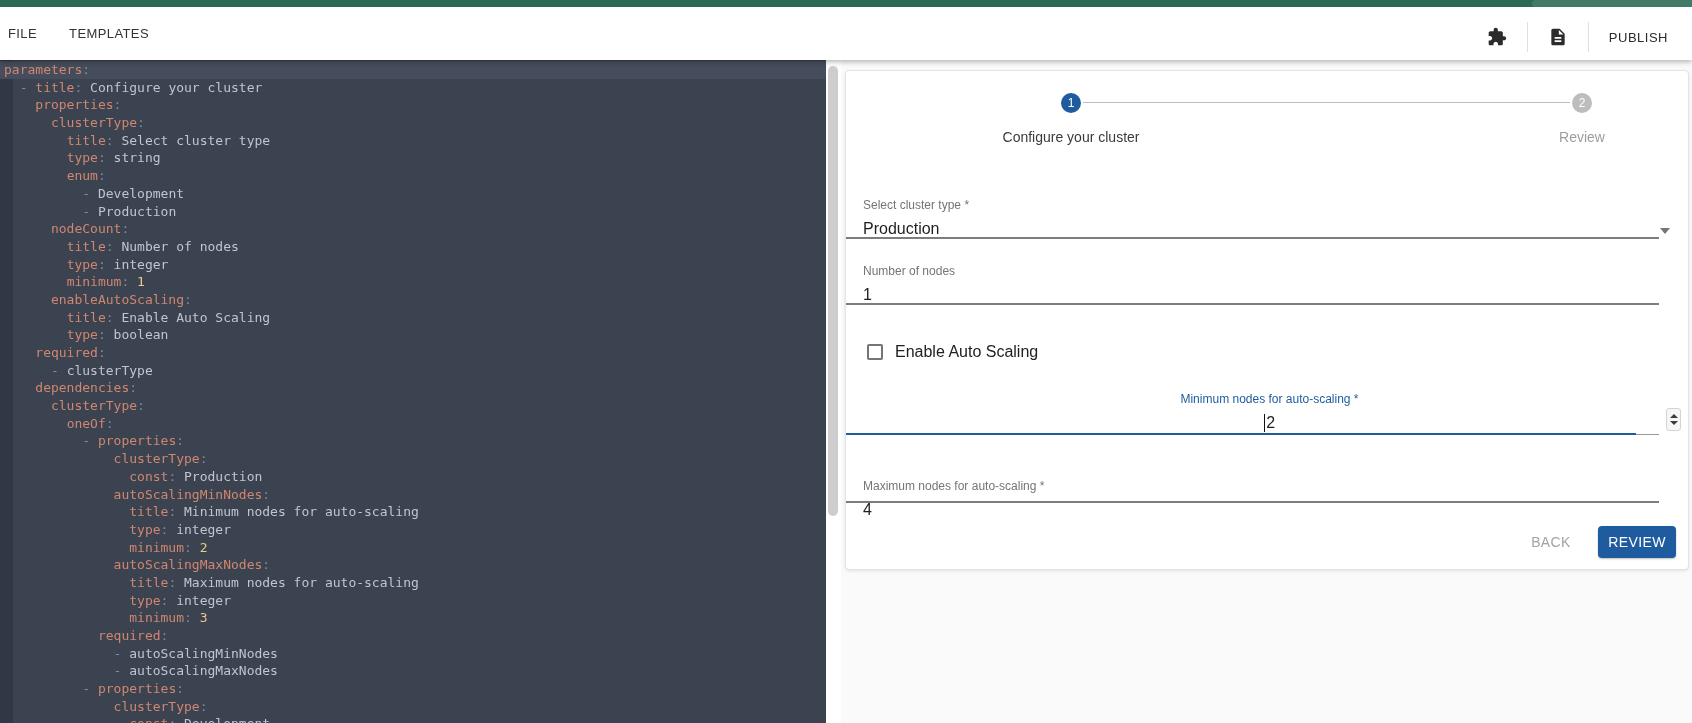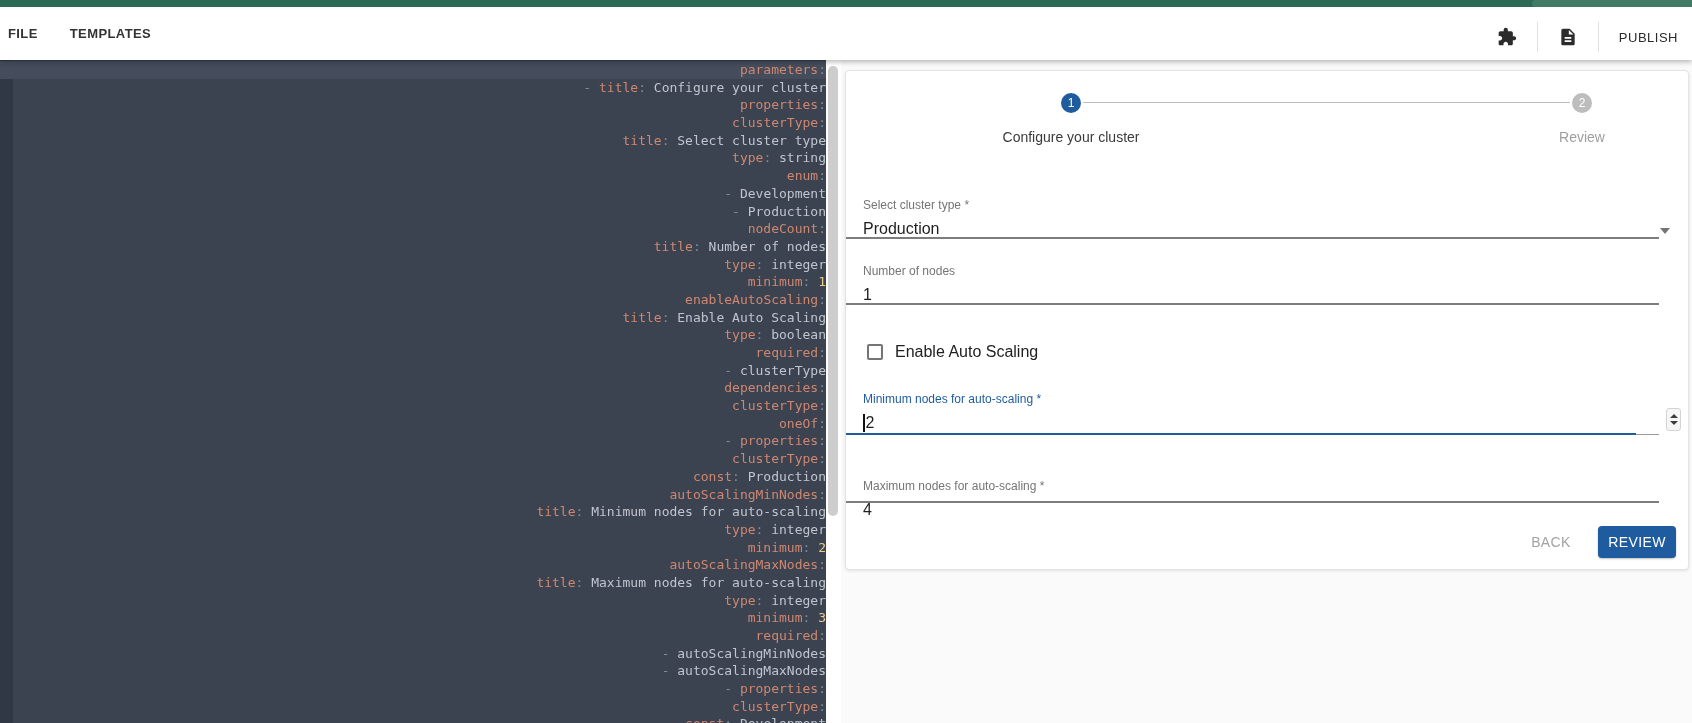--- a/index.html
+++ b/index.html
@@ -7,38 +7,38 @@
   .screen { position:relative; width:1692px; height:723px; overflow:hidden; background:#fafafa; }
 
   
   .topbar { position:absolute; left:0; top:0; width:1692px; height:60px; background:#fff;
             box-shadow:0 2px 5px rgba(0,0,0,.28); z-index:30; }
   .green-strip { position:absolute; left:0; top:0; width:1692px; height:7px; background:#2c6a56; }
   .green-strip-accent { position:absolute; right:0; top:0; width:160px; height:7px; background:#417a65;
             border-radius:8px 0 0 8px; }
   .menu-row { position:absolute; left:0; top:7px; width:1692px; height:53px; display:flex; align-items:center; }
   .menu-item { font-size:13px; letter-spacing:.4px; color:#333; background:none; border:none;
-            font-family:"Liberation Sans",sans-serif; cursor:pointer; padding:10px 0;font-weight:bold; }
+            font-family:"Liberation Sans",sans-serif; cursor:pointer; padding:10px 0; }
   .menu-item.file { margin-left:8px; }
   .menu-item.templates { margin-left:32px; }
-  .topbar-right { position:absolute; right:8px; top:7px; height:60px; display:flex; align-items:center; }
+  .topbar-right { position:absolute; right:18px; top:7px; height:60px; display:flex; align-items:center; }
   .icon-btn { width:40px; height:40px; border:none; background:none; display:flex; align-items:center;
             justify-content:center; cursor:pointer; }
   .icon-btn svg { width:20px; height:20px; fill:#2b2b2b; }
   .v-div { width:1px; height:30px; background:#e0e0e0; margin:0 10px; }
   .publish-btn { font-size:13px; letter-spacing:.5px; color:#2b2b2b; background:none; border:none;
             font-family:"Liberation Sans",sans-serif; cursor:pointer; padding:10px 6px; margin-left:4px; }
 
   
   .editor { position:absolute; left:0; top:60px; width:826px; height:663px; background:#3b4250; overflow:hidden; }
   .editor-gutter { position:absolute; left:0; top:0; width:13px; height:100%; background:#313845; }
   .code { position:absolute; left:0; top:1px; width:100%;
           font-family:"DejaVu Sans Mono", monospace; font-size:13px; line-height:17.7px;
           white-space:pre; color:#c0c5ce; }
-  .code-line { padding-left:4px; height:17.7px;text-align:right; }
+  .code-line { padding-left:4px; height:17.7px; }
   .code-line.active { background:#454d5c; }
   .code .key { color:#d08770; }
   .code .dash { color:#7f8a9b; }
   .code .val { color:#c0c5ce; }
   .code .num { color:#ebcb8b; }
 
   
   .editor-sb-track { position:absolute; left:826px; top:60px; width:15px; height:663px; background:#ffffff; }
   .editor-sb-thumb { position:absolute; left:2px; top:6px; width:10px; height:450px; background:#cdcdcd; border-radius:5px; }
 
@@ -64,21 +64,21 @@
   .field { position:absolute; left:17px; width:813px; }
   .field-label { font-size:12px; color:#757575; }
   .field-label.focused { color:#1f5c9f; }
   .field-value { font-size:16px; color:#1f1f1f; margin-top:8px; position:relative; height:22px; }
   .underline { position:absolute; left:0; width:813px; height:2px; background:#7d7d7d; }
   .underline.blue { background:#1f5c9f; width:790px; height:2px; }
   .underline-tail { position:absolute; left:790px; width:23px; height:1px; margin-top:1px; background:#9a9a9a; }
 
   .f-select { top:127px; }
   .f-nodes  { top:193px; }
-  .f-min    { top:321px; }
+  .f-min    { top:321px;text-align:center; }
   .f-max    { top:408px; }
   .ul-select { top:166px; }
   .ul-nodes  { top:232px; }
   .ul-min    { top:362px; }
   .ul-max    { top:430px; }
 
   .select-arrow { position:absolute; right:6px; top:8px; width:0; height:0;
           border-left:5px solid transparent; border-right:5px solid transparent; border-top:6px solid #757575; }
 
   .caret { display:inline-block; width:1.5px; height:18px; background:#111; vertical-align:middle;

